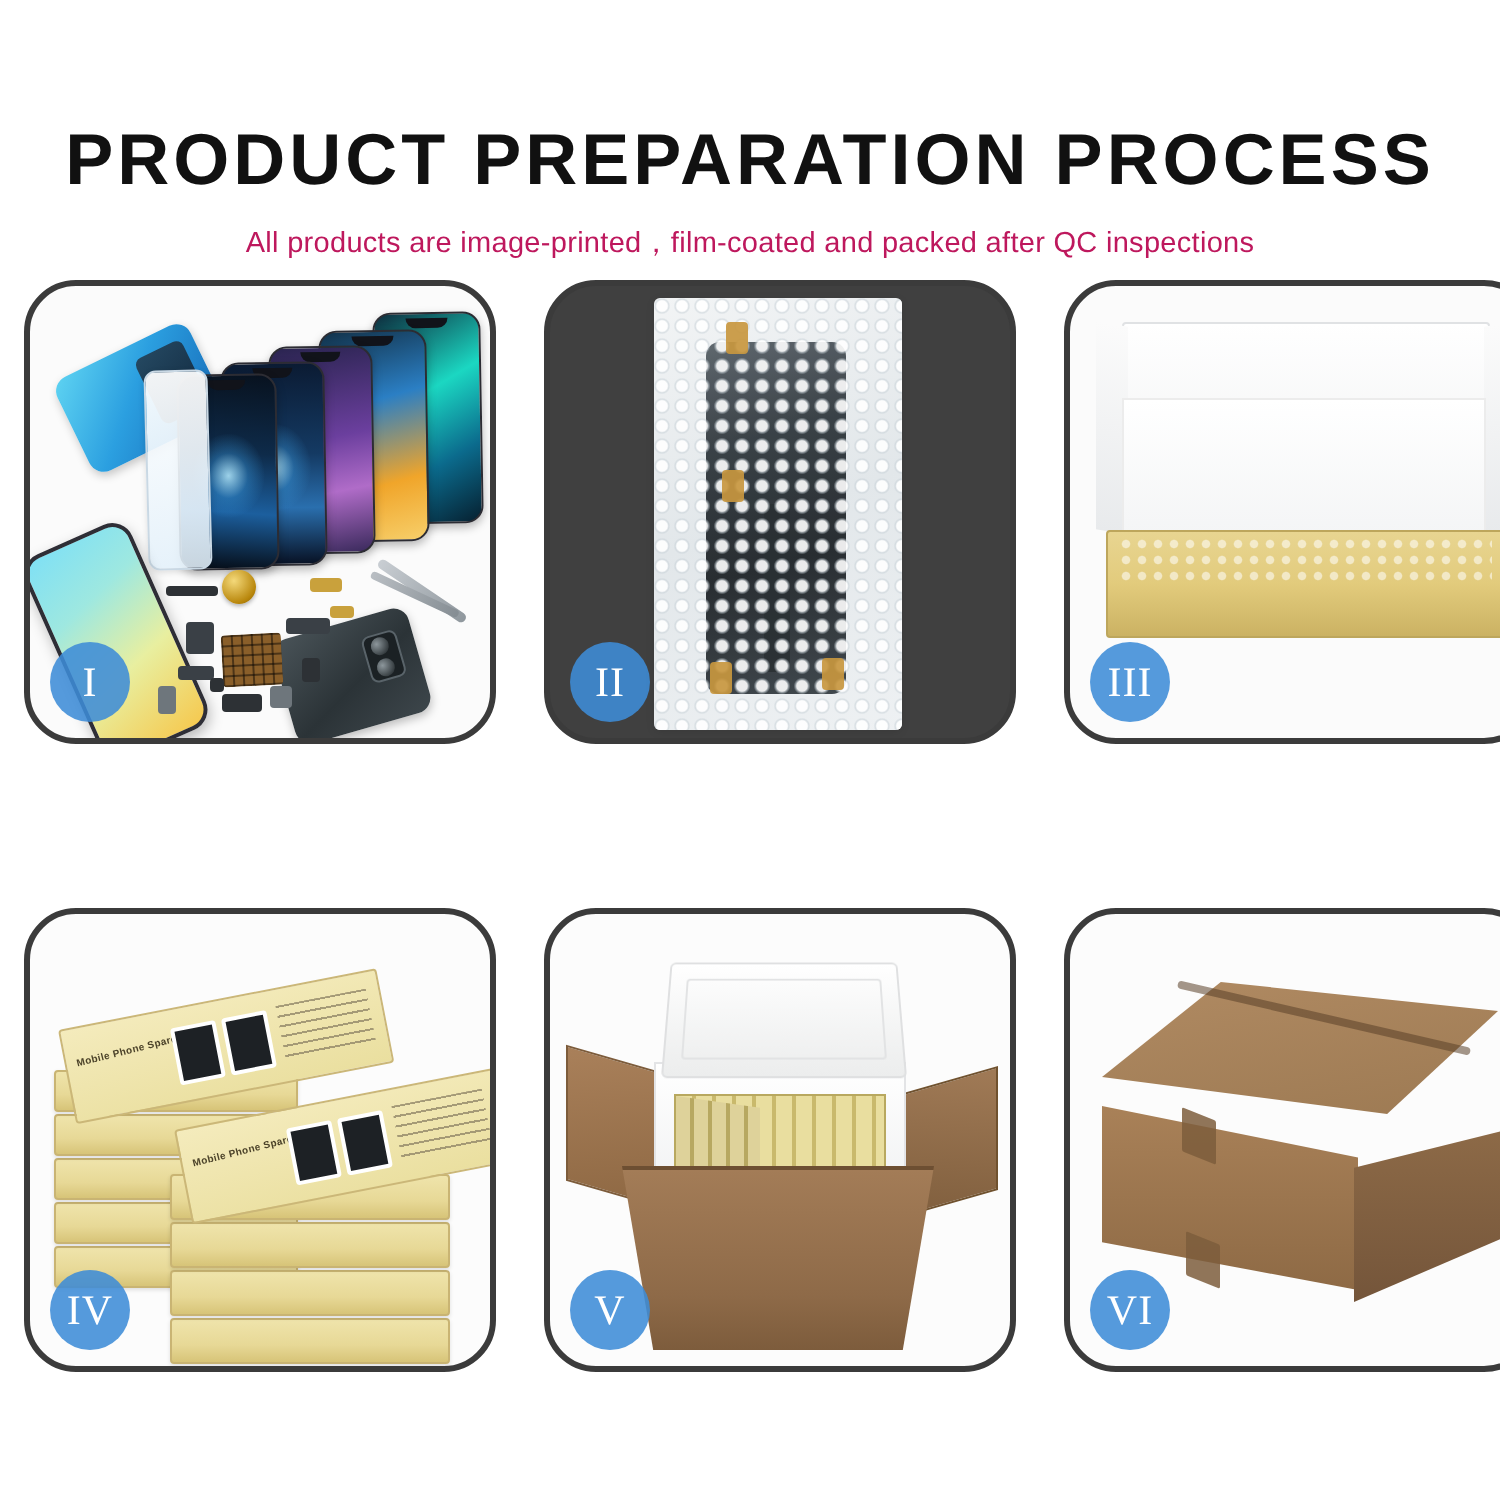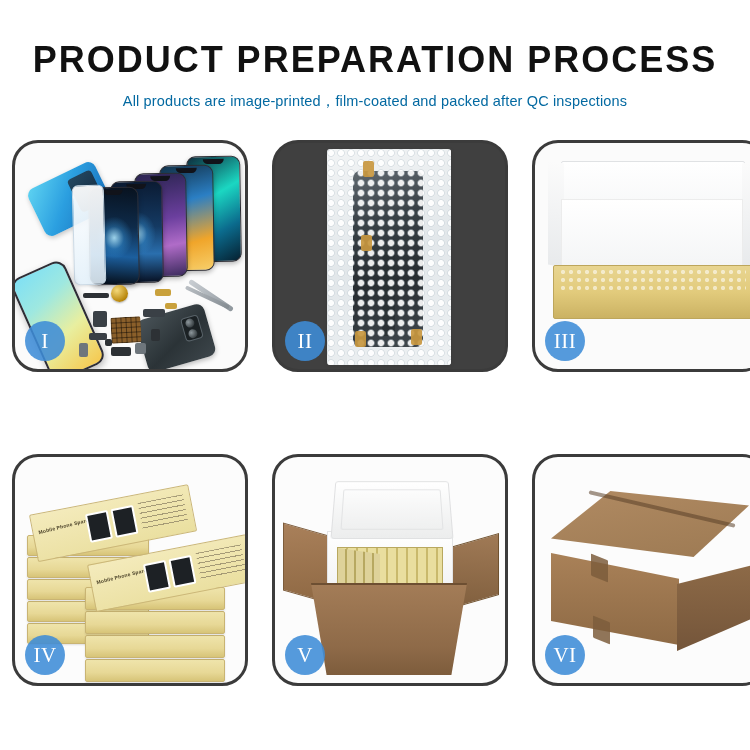--- a/index.html
+++ b/index.html
@@ -12,35 +12,35 @@
     height: 750px;
     font-family: "Liberation Sans", sans-serif;
     color: #1a1a1a;
     overflow: hidden;
     position: relative;
   }
 
   
   .header {
     text-align: center;
-    padding-top: 40px;
+    padding-top: 60px;
   }
   .title {
     font-size: 36px;
     font-weight: 700;
     letter-spacing: 2.0px;
     color: #111111;
     line-height: 1.1;
     margin: 0;
     white-space: nowrap;
   }
   .subtitle {
     font-size: 14.5px;
     font-weight: 400;
-    color: #0369a1;
+    color: #be185d;
     margin: 12px 0 0 0;
     letter-spacing: 0.15px;
     white-space: nowrap;
   }
 
   
   .grid {
     position: absolute;
     left: 12px;
     top: 140px;

